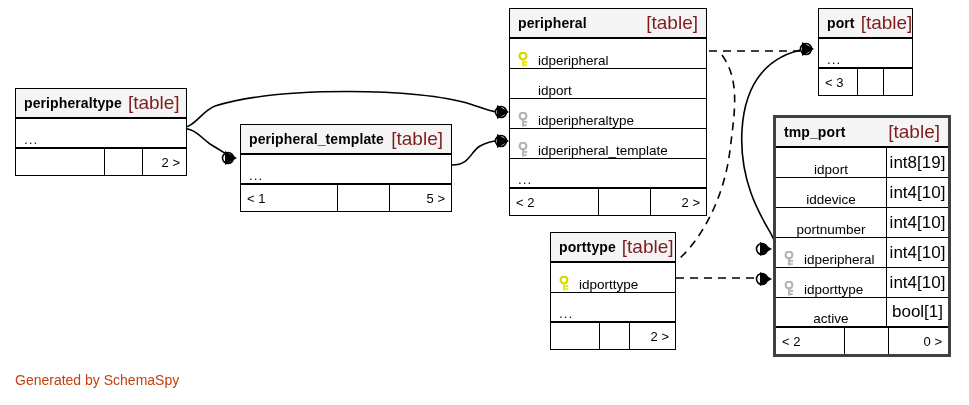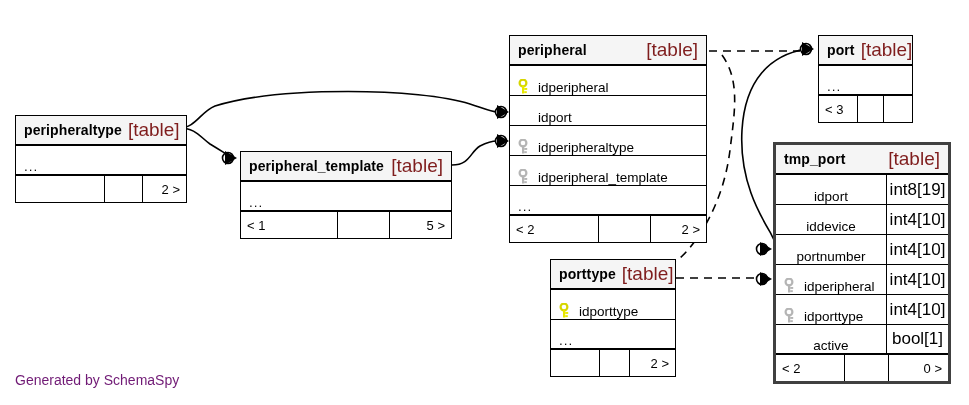--- a/index.html
+++ b/index.html
@@ -10,21 +10,20 @@
   }
   #canvas{position:absolute;left:0;top:0;width:969px;height:405px;}
   svg.edges{position:absolute;left:0;top:0;width:969px;height:405px;pointer-events:none;}
 
   .table{
     position:absolute;
     background:#ffffff;
     border:1px solid #000000;
     box-sizing:border-box;
     z-index:5;
-    margin-top:27px;
   }
   .table.focal{border:3px solid #404040;}
 
   .thead{
     display:flex;align-items:center;justify-content:space-between;
     background:#f5f5f5;
     border-bottom:2px solid #000000;
     box-sizing:border-box;
     padding:0 8px;
     height:30px;
@@ -69,21 +68,21 @@
     padding:0 6px;
     height:100%;
     white-space:nowrap;
   }
   .fcell.mid,.fcell.right{border-left:1px solid #000000;}
   .fcell.left{justify-content:flex-start;}
   .fcell.right{justify-content:flex-end;}
 
   .credit{
     position:absolute;left:15px;top:372px;
-    font-size:14px;color:#701a75;
+    font-size:14px;color:#c2410c;
   }
 </style>
 </head>
 <body>
 
 <div id="canvas">
 
   <svg class="edges" viewBox="0 0 969 405">
     <g fill="none" stroke="#000000" stroke-width="1.6">
 

